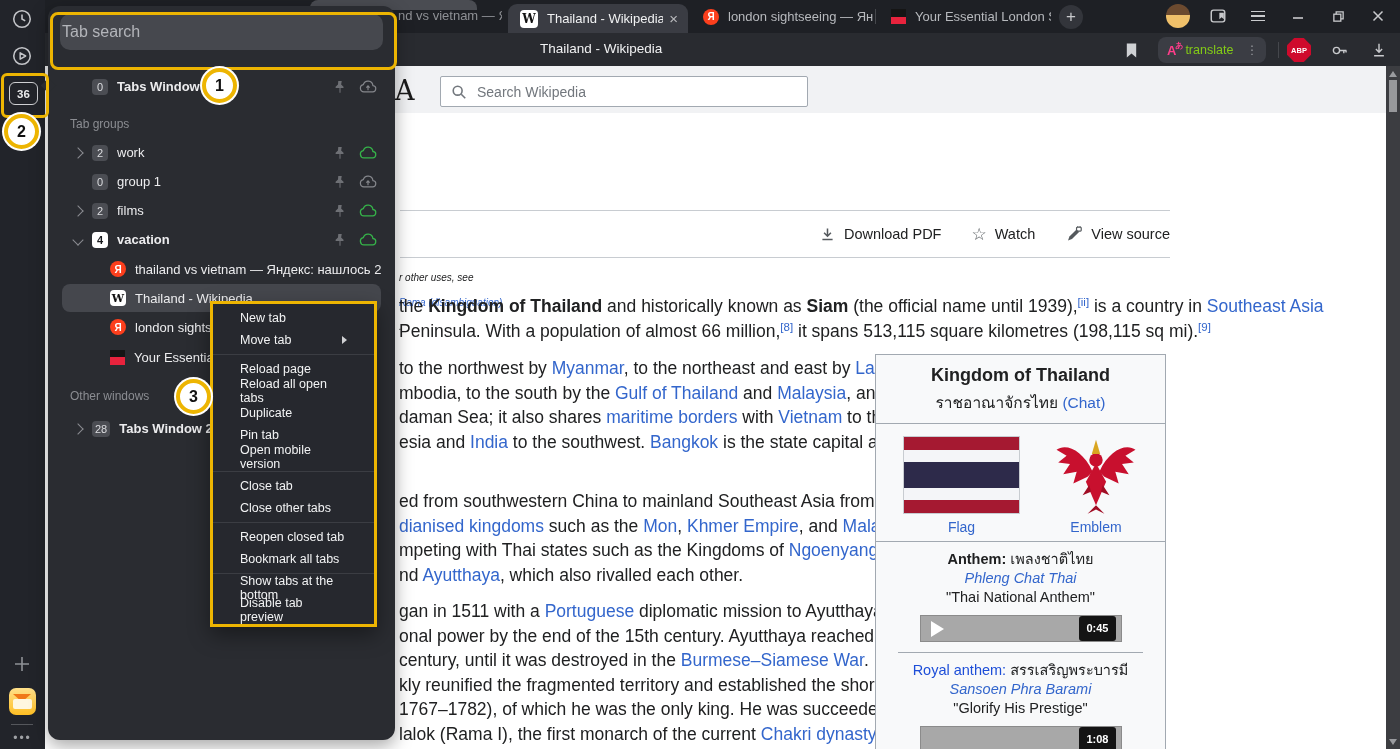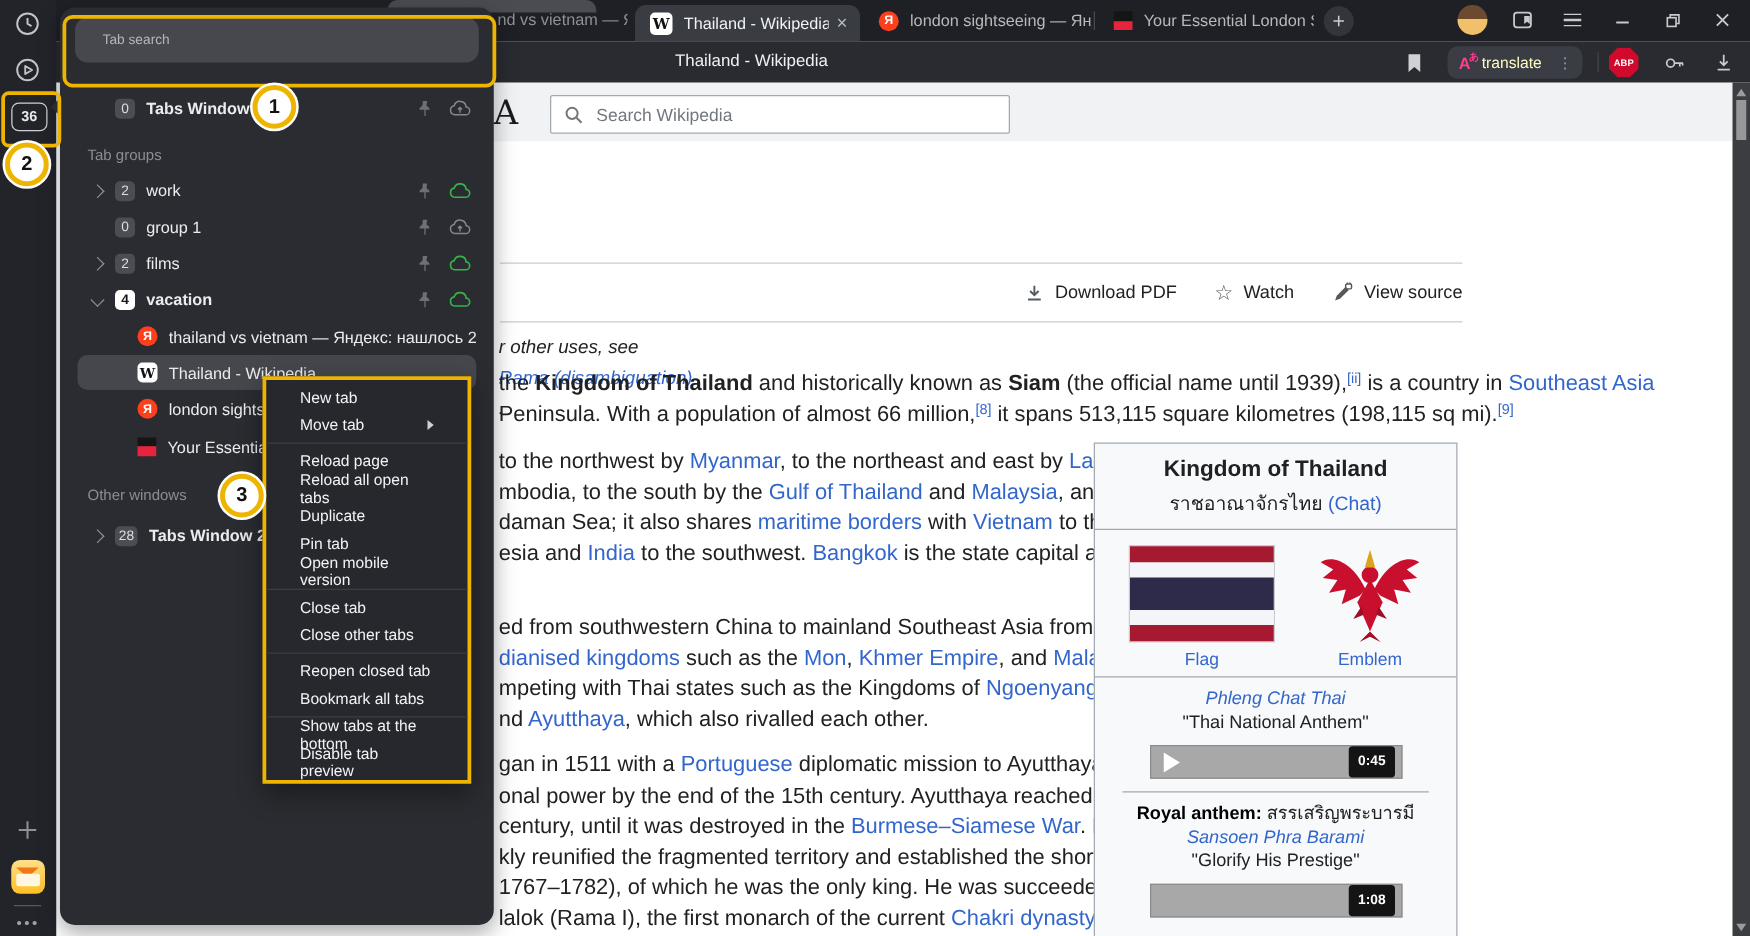--- a/index.html
+++ b/index.html
@@ -14,21 +14,21 @@
        border:1px solid #a2a9b1;border-radius:2px;display:flex;align-items:center;box-sizing:border-box;}
   .wiki-search svg{margin:0 8px 0 10px;flex:0 0 auto;}
   .wiki-search input{border:0;outline:0;flex:1;font-size:14px;color:#202122;background:transparent;
        font-family:"Liberation Sans",sans-serif;}
   .wiki-search input::placeholder{color:#72777d;}
   .wiki-actions{position:absolute;left:355px;top:144px;width:770px;height:46px;display:flex;
        justify-content:flex-end;align-items:center;gap:30px;border-top:1px solid #c8ccd1;
        border-bottom:1px solid #c8ccd1;}
   .wact{display:flex;align-items:center;gap:8px;font-size:14.5px;color:#202122;cursor:pointer;}
   .wact .star{font-size:17px;color:#54595d;line-height:1;}
-  .hatnote{position:absolute;left:354px;top:200px;font-size:15px;color:#202122;}
+  .hatnote{position:absolute;left:354px;top:200px;font-size:10px;color:#202122;}
   .para{position:absolute;left:354px;color:#202122;font-size:17.5px;}
   .tl{white-space:pre;height:24.5px;line-height:24.5px;}
   .tl .b{font-weight:700;}
   .tl .a{color:#3366cc;}
   .tl .i{font-style:italic;}
   .tl .s{color:#3366cc;font-size:11.5px;position:relative;top:-6px;}
   .p1{top:228px;}
   .p2{top:290px;}
   .p3{top:423px;}
   .p4{top:533px;}
@@ -41,21 +41,21 @@
   .ib-native .a{color:#3366cc;}
   .ib-translit{font-size:15.5px;font-style:italic;margin-top:2px;color:#202122;}
   .ib-images{display:flex;justify-content:space-around;align-items:flex-end;
        padding:12px 10px 6px;border-bottom:1px solid #a2a9b1;}
   .ib-figure{display:flex;flex-direction:column;align-items:center;gap:5px;}
   .flag{width:117px;height:78px;display:flex;flex-direction:column;border:1px solid #c8ccd1;box-sizing:border-box;}
   .flag .r{background:#a51931;flex:1;} .flag .w{background:#f4f5f8;flex:1;} .flag .n{background:#2d2a4a;flex:2;}
   .ib-cap{font-size:14px;color:#3366cc;}
   .ib-anthem{padding:8px 6px 10px;text-align:center;font-size:14.5px;color:#202122;line-height:19px;}
   .ib-anthem .lbl{font-weight:700;}
-  .ib-anthem .lbl-link{font-weight:700;color:#000000;}
+  .ib-anthem .lbl-link{font-weight:400;color:#1d4ed8;}
   .ib-anthem .tr{color:#3366cc;font-style:italic;}
   .audio{margin:8px auto 0;width:202px;height:27px;background:#a8a8a8;border:1px solid #8b8b8b;
        display:flex;align-items:center;box-sizing:border-box;}
   .audio .play{width:0;height:0;border-top:8px solid transparent;border-bottom:8px solid transparent;
        border-left:13px solid #fff;margin-left:10px;cursor:pointer;}
   .audio .time{margin-left:auto;margin-right:5px;background:#141414;color:#fff;font-size:11px;
        font-weight:700;padding:3px 7px;border-radius:3px;}
   .ib-hr{height:1px;background:#a2a9b1;margin:10px 16px 2px;}
   
   .scrollbar{position:absolute;right:0;top:0;width:14px;height:683px;background:#3c3d41;}
@@ -93,21 +93,21 @@
        justify-content:center;cursor:pointer;}
   .hamb{display:flex;flex-direction:column;gap:3px;} .hamb i{width:14px;height:1.6px;background:#c9cacd;}
   .addressbar{position:absolute;left:0;top:33px;width:1400px;height:33px;background:#292b30;z-index:5;}
   .addr-title{position:absolute;left:540px;top:8px;font-size:13.5px;color:#f0f1f2;}
   .addr-ico{position:absolute;top:4px;width:26px;height:26px;display:flex;align-items:center;
        justify-content:center;cursor:pointer;}
   .translate-pill{position:absolute;left:1158px;top:4px;width:108px;height:26px;background:#3b3d44;
        border-radius:8px;display:flex;align-items:center;cursor:pointer;}
   .tr-A{color:#ff3d8b;font-weight:700;font-size:13px;margin-left:9px;position:relative;}
   .tr-A i{position:absolute;top:-3px;right:-7px;font-style:normal;font-size:8px;}
-  .translate-pill .lab{color:#fef9c3;font-size:12.5px;margin-left:9px;}
+  .translate-pill .lab{color:#84cc16;font-size:12.5px;margin-left:9px;}
   .translate-pill .dots{margin-left:auto;margin-right:8px;color:#9a9ca1;font-size:12px;}
   .addr-sep{position:absolute;left:1278px;top:9px;width:1px;height:16px;background:#45474c;}
   .abp{position:absolute;left:1287px;top:5px;width:24px;height:24px;background:#cf0a2c;color:#fff;
        font-weight:700;font-size:7.5px;display:flex;align-items:center;justify-content:center;cursor:pointer;
        clip-path:polygon(30% 0,70% 0,100% 30%,100% 70%,70% 100%,30% 100%,0 70%,0 30%);}
   
   .sidebar{position:absolute;left:0;top:0;width:45px;height:749px;background:#22242a;z-index:6;}
   .sb-ico{position:absolute;left:10px;width:24px;height:24px;display:flex;align-items:center;
        justify-content:center;cursor:pointer;}
   .tabcount{position:absolute;left:9px;top:82px;width:27px;height:21px;border:1.5px solid #cfd0d3;
@@ -121,21 +121,21 @@
   .sb-div{position:absolute;left:11px;top:724px;width:22px;height:1px;background:#55575c;}
   .sb-dots{position:absolute;left:0;top:731px;width:45px;text-align:center;color:#9fa1a5;font-size:12px;
        letter-spacing:2px;cursor:pointer;}
   
   .panel{position:absolute;left:48px;top:6px;width:347px;height:734px;background:#2a2c31;z-index:7;
        border-radius:12px;box-shadow:0 6px 18px rgba(0,0,0,.35);}
   .panel-notch{position:absolute;left:43px;top:80px;width:11px;height:11px;background:#2a2c31;
        transform:rotate(45deg);z-index:7;}
   .tabsearch{position:absolute;left:12px;top:8px;width:323px;height:36px;background:#46484e;
        border-radius:10px;display:flex;align-items:center;box-sizing:border-box;}
-  .tabsearch input{border:0;outline:0;background:transparent;color:#14b8a6;font-size:11px;margin-left:20px;
+  .tabsearch input{border:0;outline:0;background:transparent;color:#14b8a6;font-size:16px;margin-left:0;
        flex:1;font-family:"Liberation Sans",sans-serif;}
   .tabsearch input::placeholder{color:#b3b5ba;}
   .prow{position:absolute;left:0;width:347px;height:29px;display:flex;align-items:center;
        color:#ececee;font-size:13px;cursor:pointer;}
   .chev{width:7px;height:7px;border-right:1.8px solid #8a8c91;border-bottom:1.8px solid #8a8c91;
        transform:rotate(-45deg);margin-left:26px;flex:0 0 auto;}
   .chev.down{transform:rotate(45deg);}
   .chev.hide{visibility:hidden;}
   .gbadge{min-width:10px;height:16px;padding:0 3px;background:#4b4d53;border-radius:4px;color:#dcdde0;
        font-size:11px;display:flex;align-items:center;justify-content:center;margin-left:10px;flex:0 0 auto;}
@@ -256,20 +256,21 @@
             <path d="M50 32 L62 54 L50 82 L38 54 Z" fill="#c8102e"></path>
             <path d="M50 82 L40 92 L50 87 L60 92 Z" fill="#a00d24"></path>
             <circle cx="50" cy="28" r="8" fill="#c8102e"></circle>
             <path d="M45 21 L50 4 L55 21 Z" fill="#d9a520"></path>
             <path d="M42 58 L34 70 L44 66 Z M58 58 L66 70 L56 66 Z" fill="#a00d24"></path>
           </svg>
           <span class="ib-cap">Emblem</span>
         </div>
       </div>
       <div class="ib-anthem">
+        <div><span class="lbl">Anthem:</span><span> เพลงชาติไทย</span></div>
         <div class="tr">Phleng Chat Thai</div>
         <div>"Thai National Anthem"</div>
         <div class="audio">
           <div class="play"></div>
           <div class="time">0:45</div>
         </div>
         <div class="ib-hr"></div>
         <div style="margin-top:8px"><span class="lbl-link">Royal anthem:</span><span> สรรเสริญพระบารมี</span></div>
         <div class="tr">Sansoen Phra Barami</div>
         <div>"Glorify His Prestige"</div>

